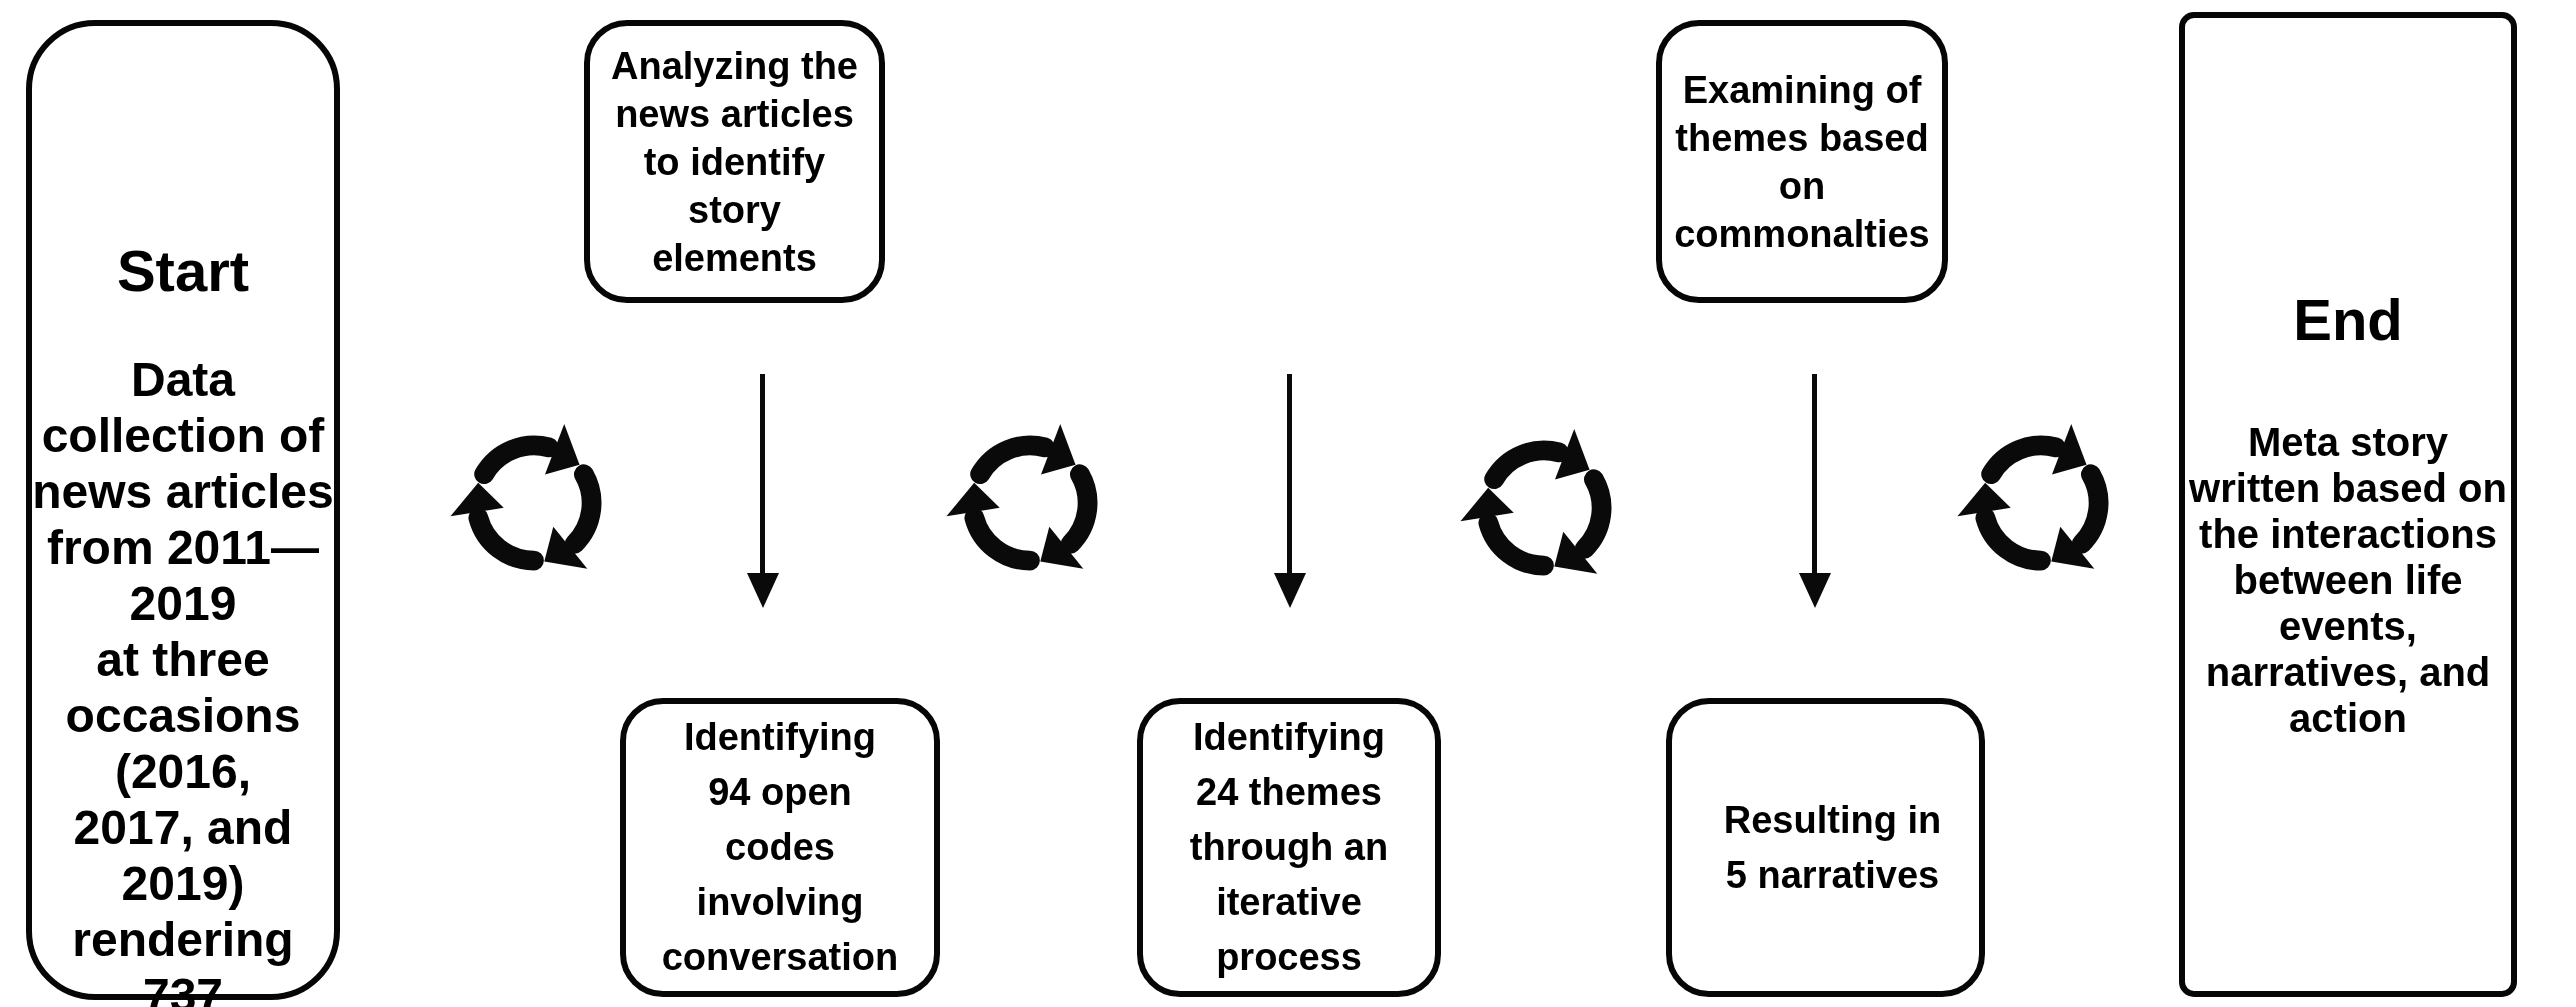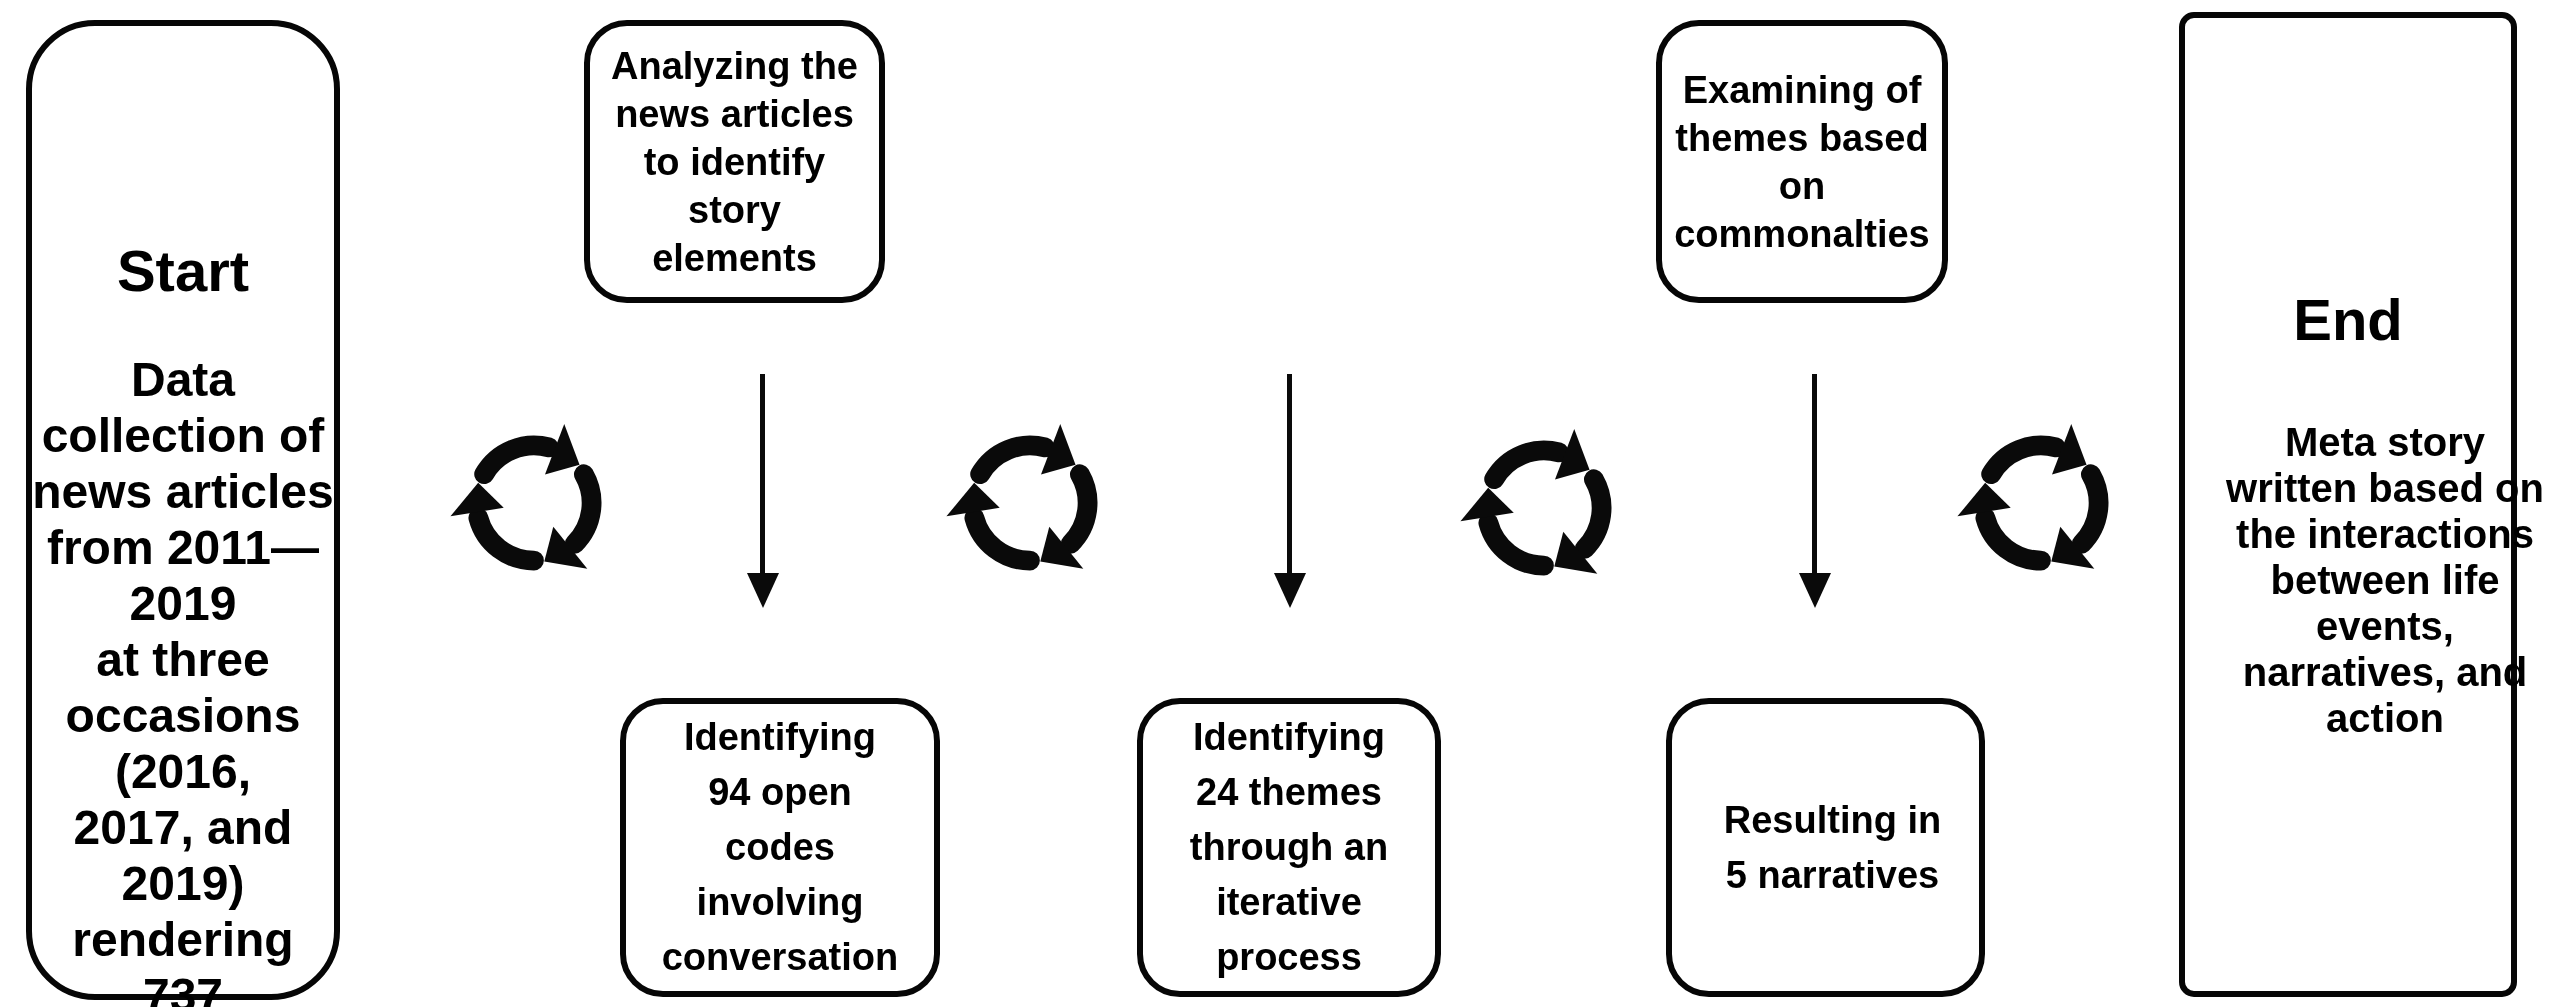--- a/index.html
+++ b/index.html
@@ -29,21 +29,21 @@
     white-space:pre-line;
   }
   .node-body{
     position:absolute;left:0;width:100%;
     font-weight:700;
     white-space:pre-line;
   }
   #start-body{top:326px;font-size:48px;line-height:56px;}
   #start-title{top:216px;}
   #end-title{top:273px;}
-  #end-body{top:401px;font-size:40px;line-height:46px;padding-left:37px;}
+  #end-body{top:401px;font-size:40px;line-height:46px;}
   .small-text{
     font-weight:700;
     white-space:pre-line;
     width:100%;
   }
   .activity-text{font-size:38px;line-height:48px;}
   .result-text{font-size:38px;line-height:55px;}
   .varrow{
     position:absolute;top:374px;width:33px;height:234px;
   }

